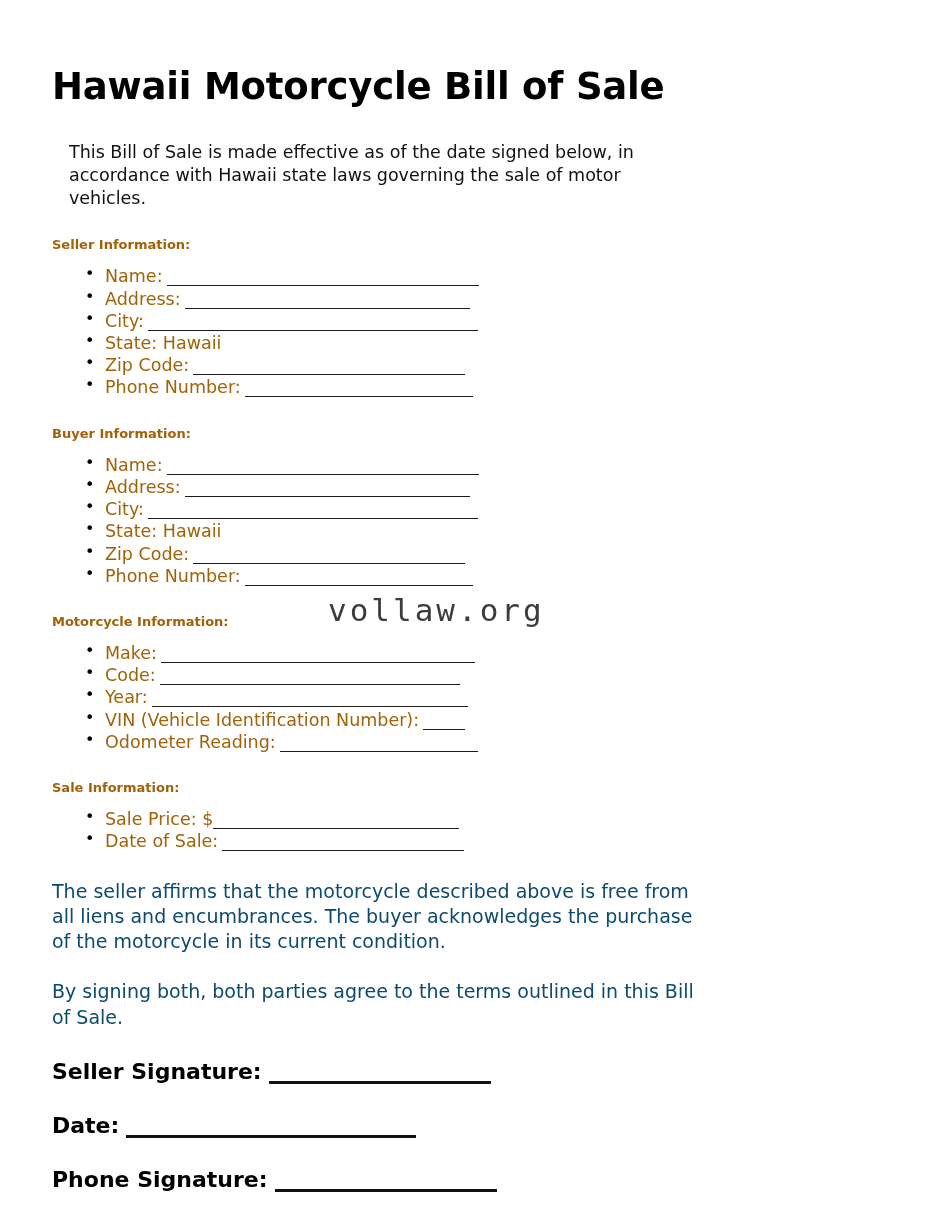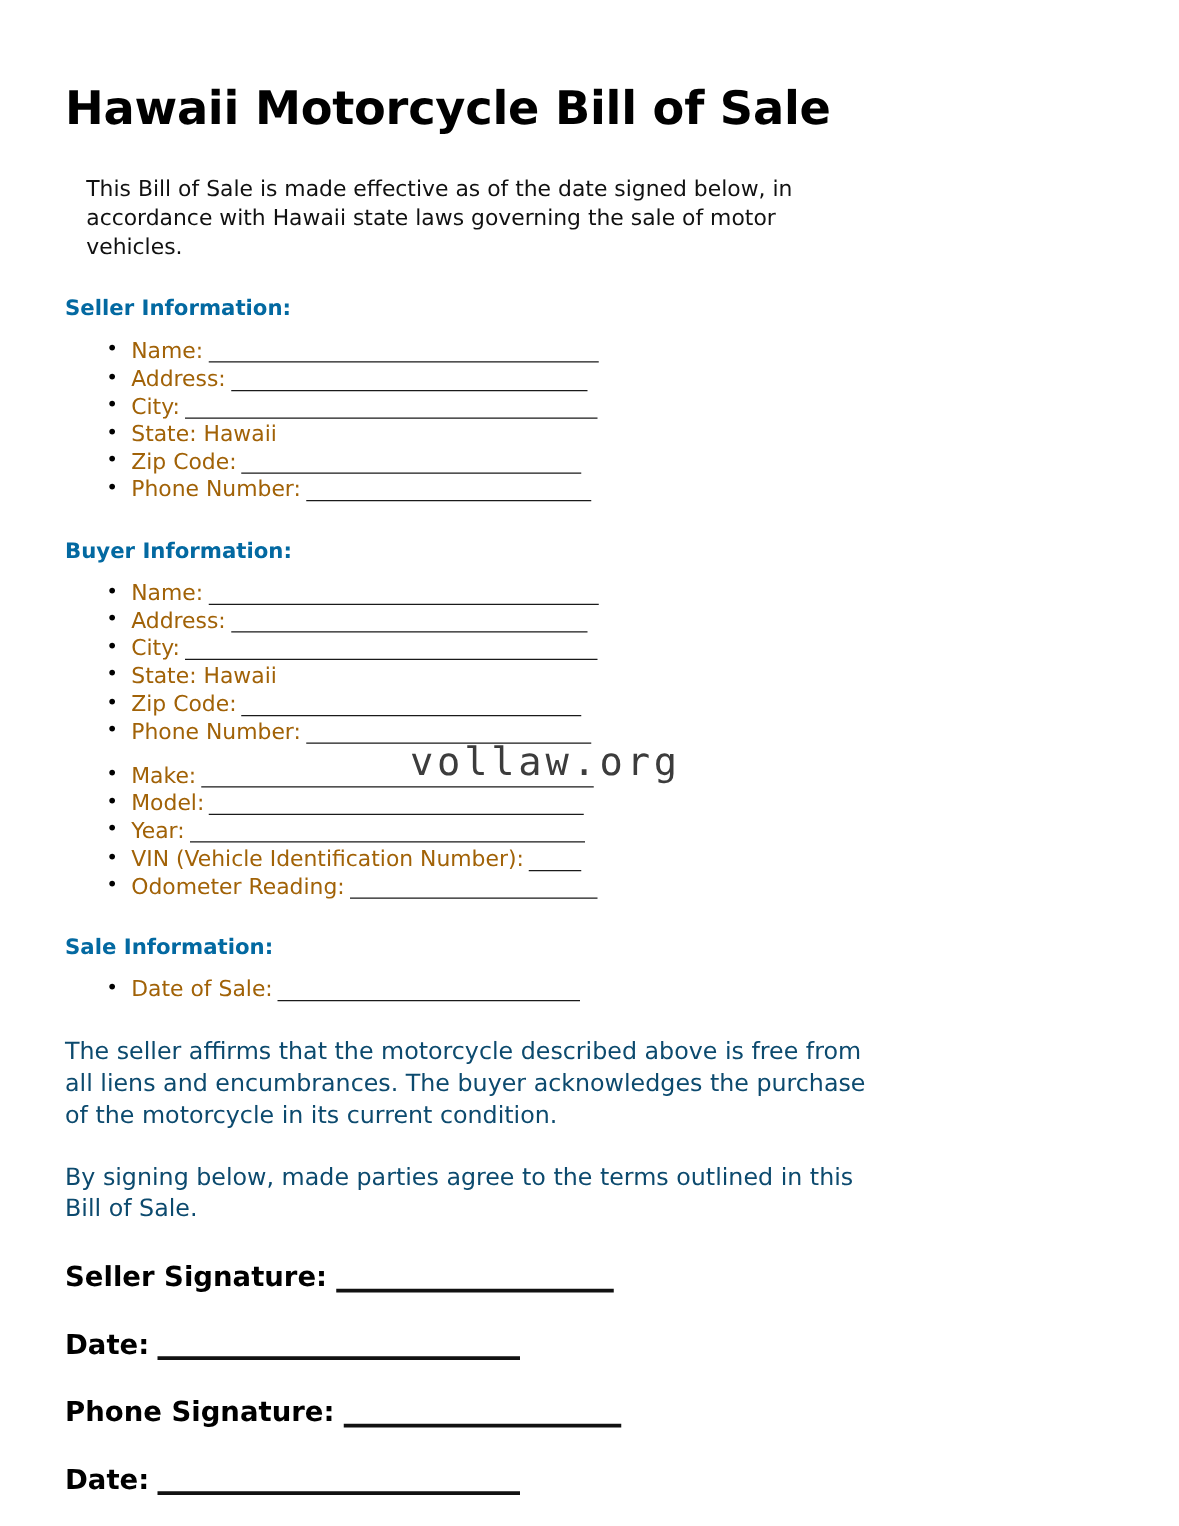--- a/index.html
+++ b/index.html
@@ -33,24 +33,24 @@
     color: #000;
   }
   .intro {
     font-size: 17.5px;
     line-height: 1.33;
     margin: 32px 0 0 17px;
     max-width: 824px;
     color: #111;
   }
   .section-heading {
-    font-size: 17px;
+    font-size: 13px;
     font-weight: bold;
     margin: 27px 0 0 0;
-    color: #0369a1;
+    color: #a16207;
   }
   ul.fields {
     list-style: none;
     margin: 13px 0 0 0;
     padding: 0 0 0 33px;
   }
   ul.fields li {
     position: relative;
     font-size: 17.5px;
     line-height: 1.27;
@@ -130,36 +130,38 @@
   <h2 class="section-heading">Buyer Information:</h2>
   <ul class="fields" id="buyer-list">
       <li><span>Name:</span><span class="rule" style="width: 312px;"></span></li>
       <li><span>Address:</span><span class="rule" style="width: 285px;"></span></li>
       <li><span>City:</span><span class="rule" style="width: 330px;"></span></li>
       <li><span>State: Hawaii</span></li>
       <li><span>Zip Code:</span><span class="rule" style="width: 272px;"></span></li>
       <li><span>Phone Number:</span><span class="rule" style="width: 228px;"></span></li>
     </ul>
 
+  <h2 class="section-heading">Motorcycle Information:</h2>
   <ul class="fields" id="motorcycle-list">
       <li><span>Make:</span><span class="rule" style="width: 314px;"></span></li>
-      <li><span>Model:</span><span class="rule" style="width: 300px;"></span></li>
+      <li><span>Code:</span><span class="rule" style="width: 300px;"></span></li>
       <li><span>Year:</span><span class="rule" style="width: 316px;"></span></li>
       <li><span>VIN (Vehicle Identification Number):</span><span class="rule" style="width: 42px;"></span></li>
       <li><span>Odometer Reading:</span><span class="rule" style="width: 198px;"></span></li>
     </ul>
 
   <h2 class="section-heading">Sale Information:</h2>
   <ul class="fields" id="sale-list">
+      <li><span>Sale Price: $</span><span class="rule" style="width: 246px; margin-left: 0px;"></span></li>
       <li><span>Date of Sale:</span><span class="rule" style="width: 242px;"></span></li>
     </ul>
 
   <p class="body-para">The seller affirms that the motorcycle described above is free from all liens and encumbrances. The buyer acknowledges the purchase of the motorcycle in its current condition.</p>
 
-  <p class="body-para second">By signing below, made parties agree to the terms outlined in this Bill of Sale.</p>
+  <p class="body-para second">By signing both, both parties agree to the terms outlined in this Bill of Sale.</p>
 
   <div id="signature-block">
       <div class="sig-line"><span>Seller Signature:</span><span class="rule" style="width: 222px;"></span></div>
       <div class="sig-line"><span>Date:</span><span class="rule" style="width: 290px;"></span></div>
       <div class="sig-line"><span>Phone Signature:</span><span class="rule" style="width: 222px;"></span></div>
       <div class="sig-line"><span>Date:</span><span class="rule" style="width: 290px;"></span></div>
     </div>
 
   <div class="watermark">vollaw.org</div>
 

